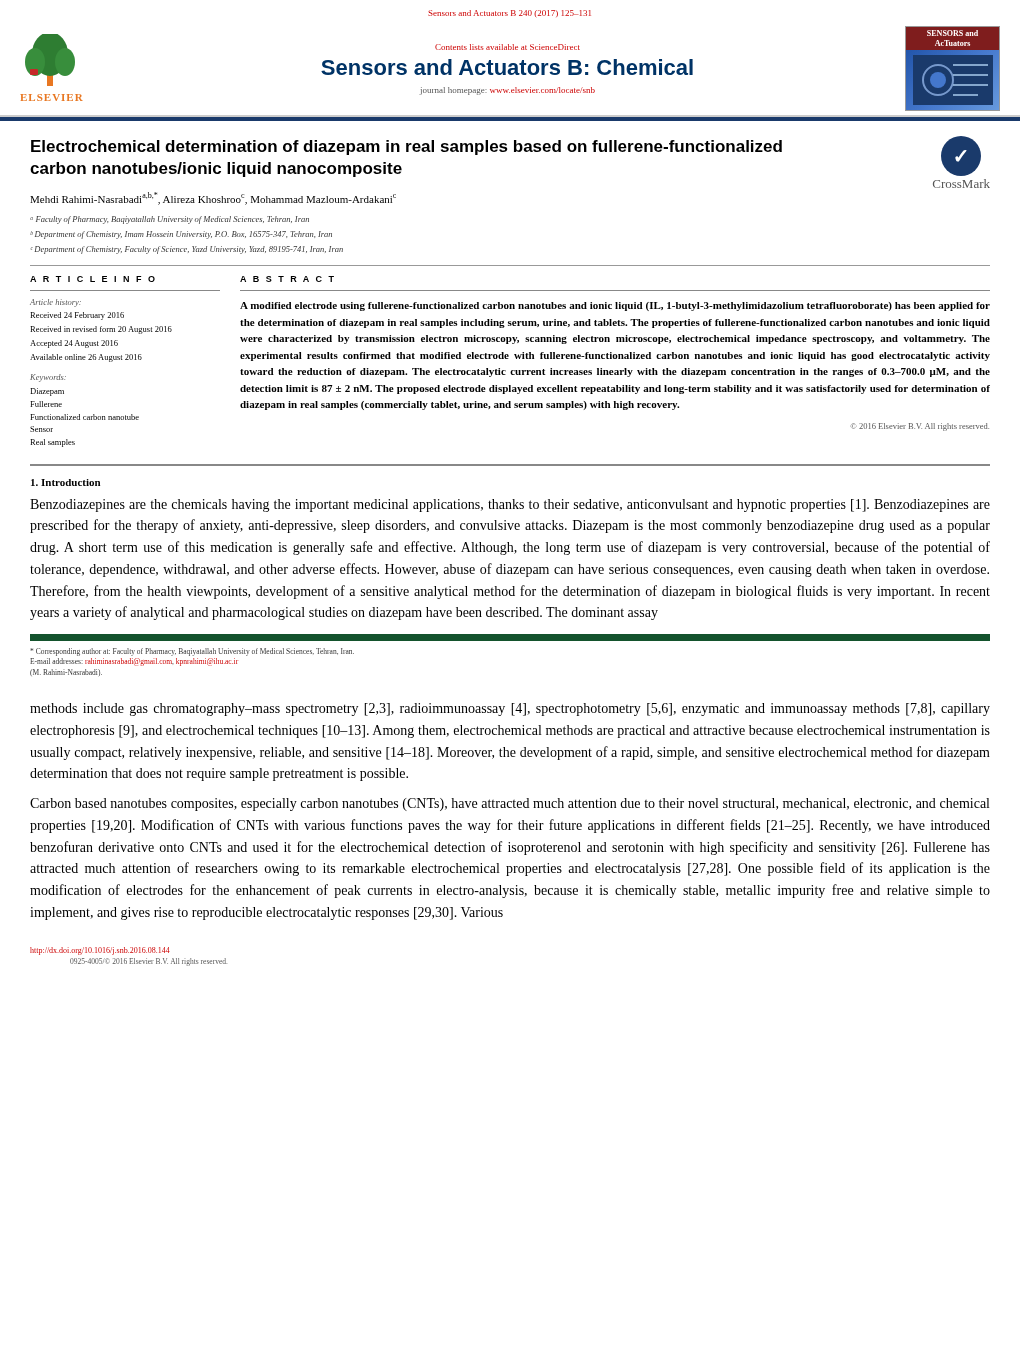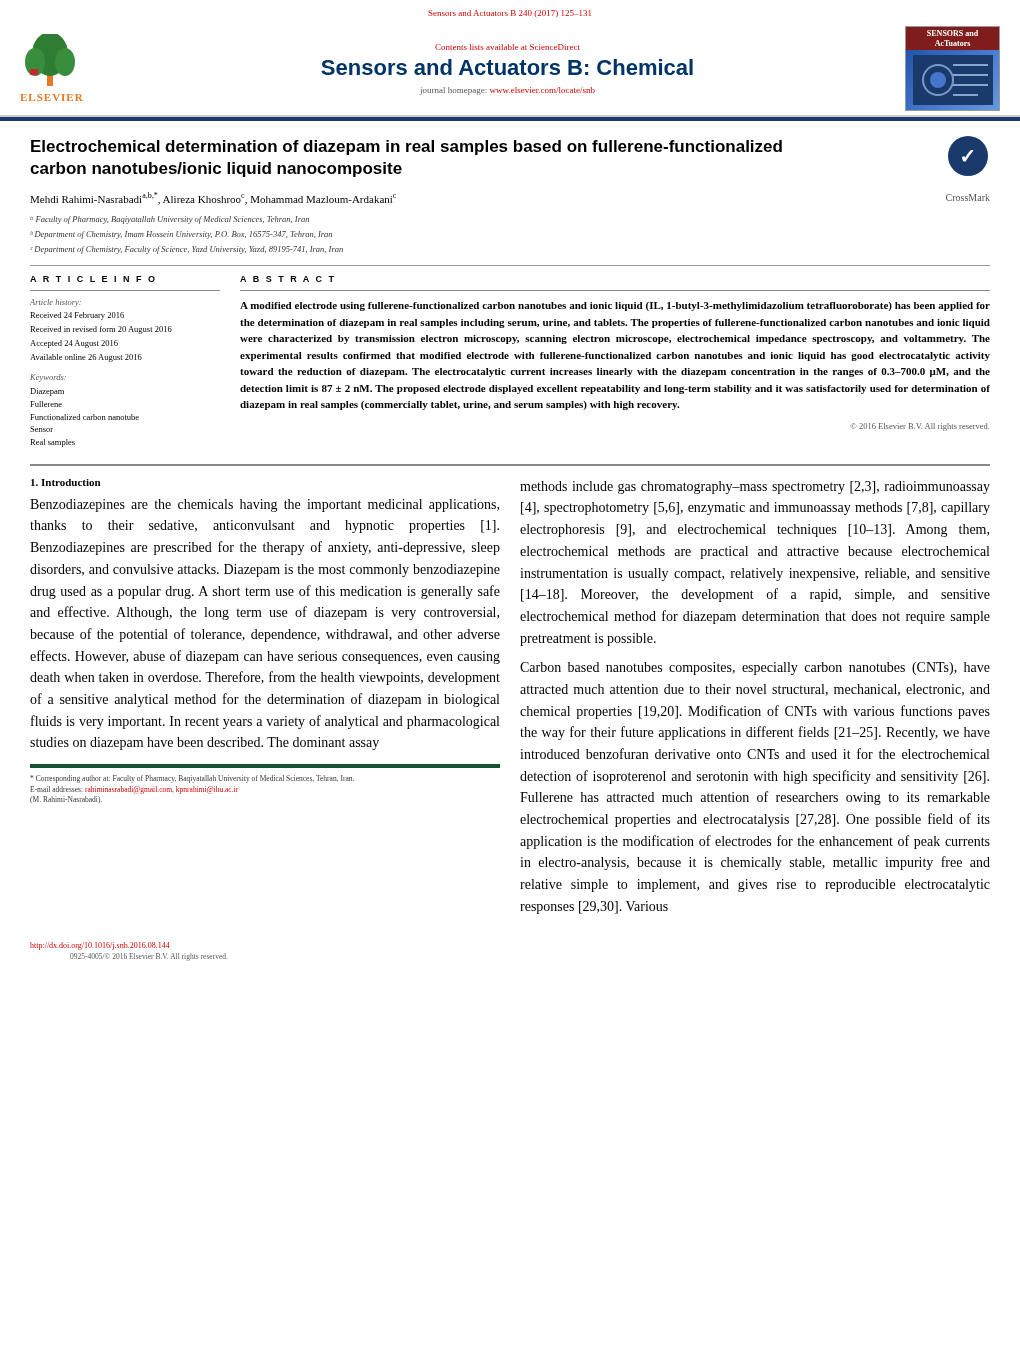--- a/index.html
+++ b/index.html
@@ -131,24 +131,24 @@
       background: #1a3a6b;
       display: flex;
       align-items: center;
       justify-content: center;
       color: #fff;
       font-size: 20px;
       font-weight: bold;
       margin: 0 auto;
     }
     .crossmark-text {
-      font-size: 10px;
+      font-size: 13px;
       text-align: center;
       color: #555;
-      margin-top: 16px;
+      margin-top: 0;
     }
 
     
     .authors-line {
       font-size: 11px;
       color: #000;
       margin-bottom: 6px;
       line-height: 1.4;
     }
     .authors-line sup { font-size: 8px; }
@@ -249,20 +249,21 @@
     .body-divider {
       border: none;
       border-top: 2px solid #888;
       margin: 15px 0 10px 0;
     }
 
     
     .body-two-col {
       display: flex;
       gap: 20px;
+      flex-direction: column;
     }
     .body-col {
       flex: 1;
     }
 
     
     .section-heading {
       font-size: 11px;
       font-weight: bold;
       color: #000;
@@ -273,21 +274,21 @@
     .body-para {
       font-size: 14px;
       color: #000;
       line-height: 1.55;
       text-align: justify;
       margin-bottom: 8px;
     }
 
     
     .footnote-area {
-      border-top: 4px solid #14532d;
+      border-top: 7px solid #14532d;
       margin-top: 10px;
       padding-top: 6px;
     }
     .footnote-text {
       font-size: 7.5px;
       color: #333;
       line-height: 1.4;
     }
 
     

